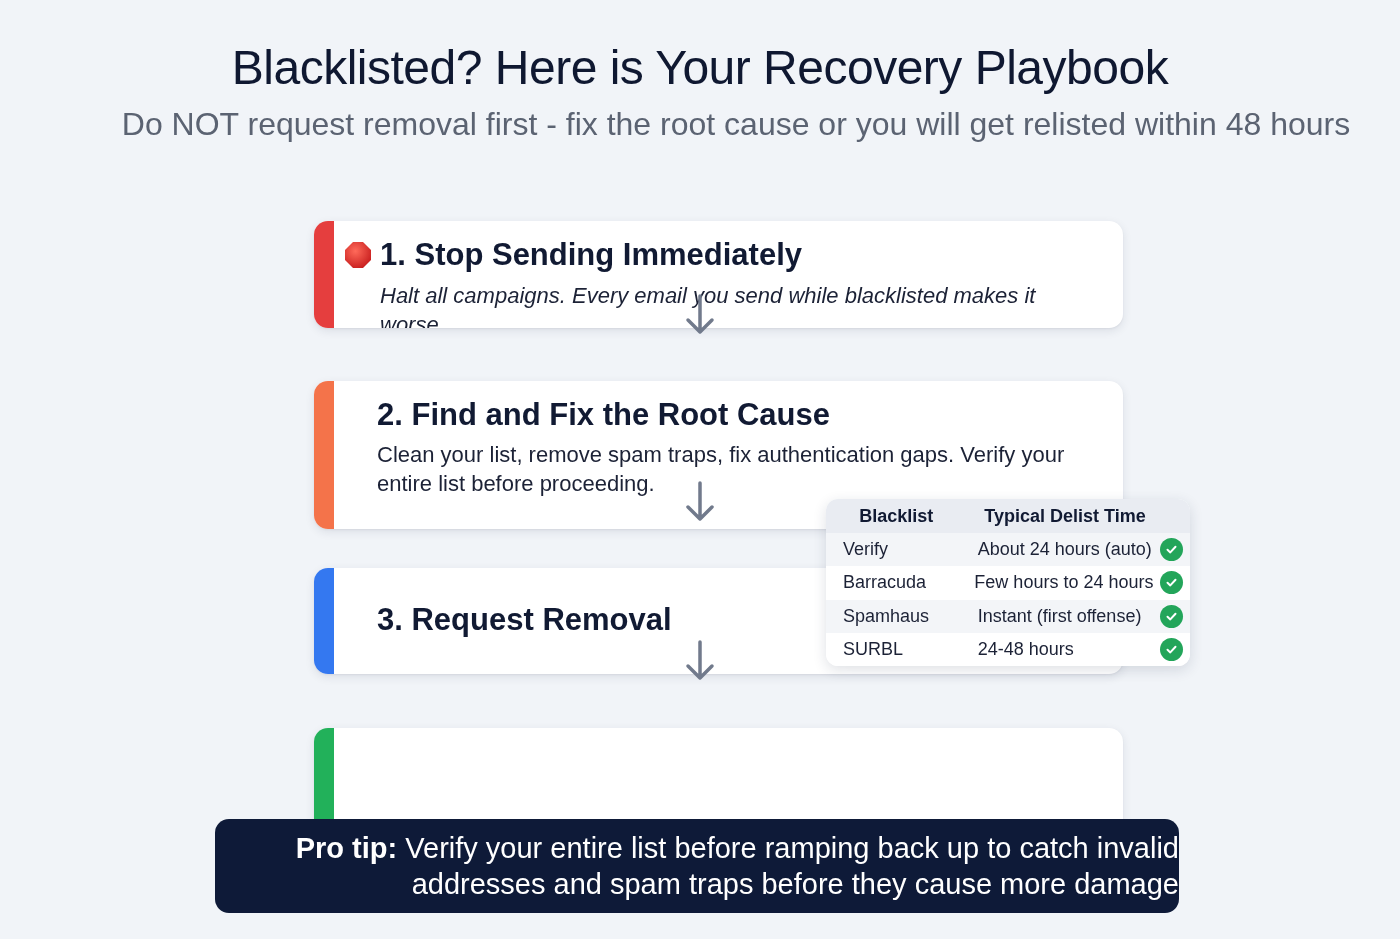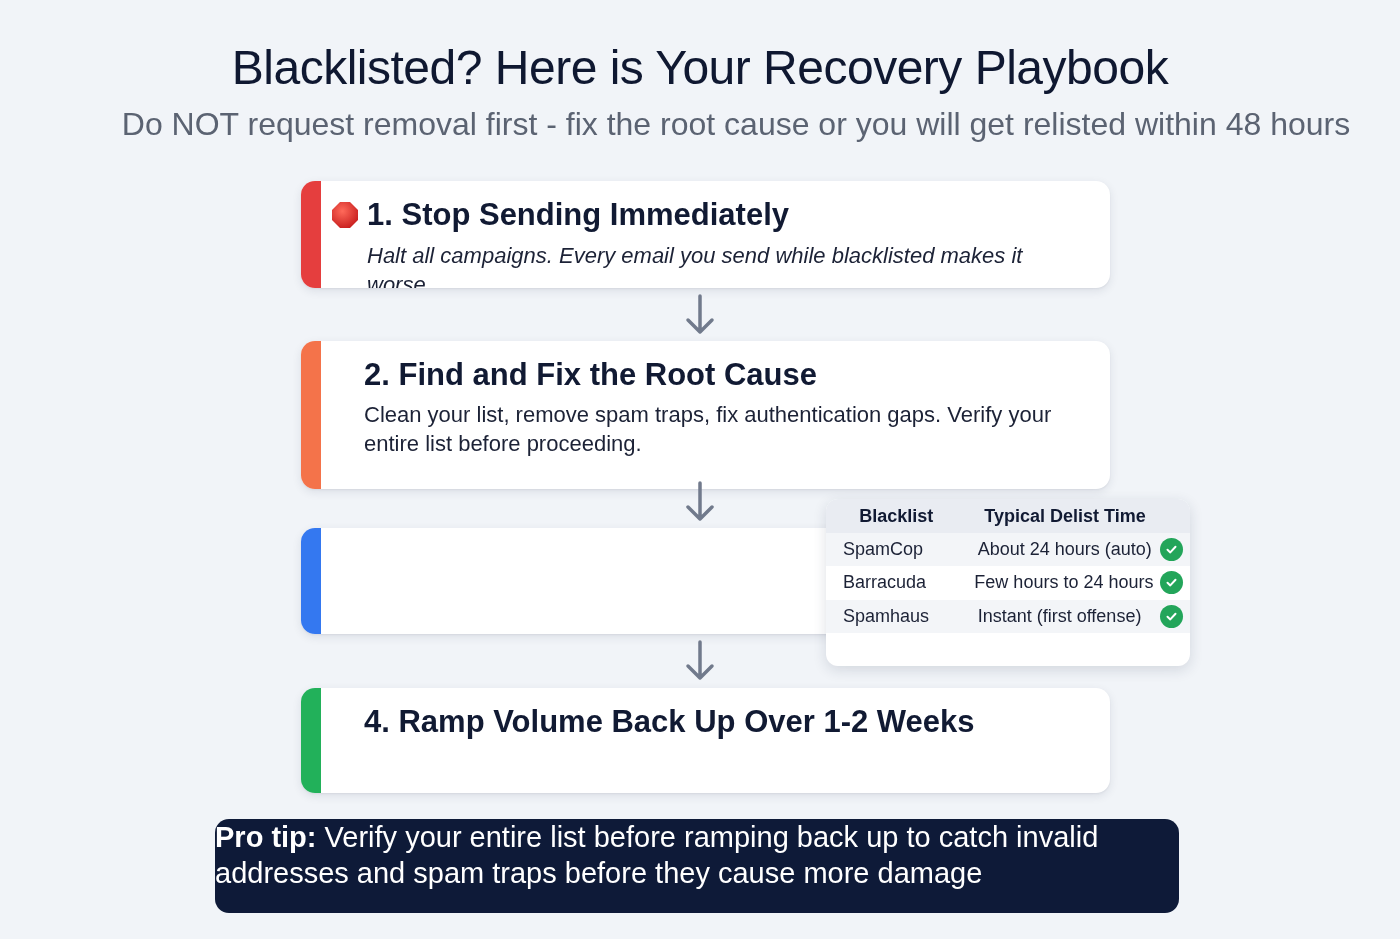--- a/index.html
+++ b/index.html
@@ -14,24 +14,25 @@
     .title {
       position: absolute; left: 0; top: 40px; width: 1400px;
       text-align: center; font-size: 48px; font-weight: 400;
       color: #0f1831; letter-spacing: -0.5px;
     }
     .subtitle {
       position: absolute; left: 0; top: 106px; width: 1400px;
       text-align: center; font-size: 32px; color: #5b6372; margin-left: 36px;
     }
     .card {
-      position: absolute; left: 301px; width: 809px;
+      position: absolute; left: 314px; width: 809px;
       background: #ffffff; border-radius: 14px;
       box-shadow: 0 3px 10px rgba(30,40,70,0.10), 0 1px 2px rgba(30,40,70,0.06);
       overflow: hidden;
+      margin-top: 40px;
     }
     .card .bar {
       position: absolute; left: 0; top: 0; bottom: 0; width: 20px;
     }
     .card .heading {
       position: absolute; left: 63px; font-size: 31px; font-weight: 700;
       color: #111a33; white-space: nowrap;
     }
     .card .desc {
       position: absolute; left: 63px; font-size: 22px; color: #1c2236;
@@ -63,21 +64,21 @@
     .col2 { width: 190px; white-space: nowrap; margin-left: 28px; }
     .col3 { width: 41px; display: flex; justify-content: center; }
     .check {
       width: 23px; height: 23px; border-radius: 50%; background: #23a55a;
       display: flex; align-items: center; justify-content: center;
     }
     .protip {
       position: absolute; left: 215px; top: 819px; width: 964px; height: 94px;
       background: #0e1a38; border-radius: 14px;
       color: #ffffff; font-size: 29px; line-height: 36px;
-      text-align: left; padding-top: 0;
+      text-align: right; padding-top: 11px;
     }
     .protip b { font-weight: 700; }
   </style>
 </head>
 <body>
 
 <div class="title">Blacklisted? Here is Your Recovery Playbook</div>
 <div class="subtitle">Do NOT request removal first - fix the root cause or you will get relisted within 48 hours</div>
 
 <div class="card" style="top:181px;height:107px;">
@@ -104,35 +105,36 @@
   <div class="heading" style="top:16px;">2. Find and Fix the Root Cause</div>
   <div class="desc" style="top:59px;">Clean your list, remove spam traps, fix authentication gaps. Verify your entire list before proceeding.</div>
 </div>
 
 <svg class="arrow" style="top:481px;" viewBox="0 0 32 42">
   <path d="M16 2 V38 M4 26 L16 38 L28 26" stroke="#717a8c" stroke-width="3.5" fill="none" stroke-linecap="round" stroke-linejoin="round"></path>
 </svg>
 
 <div class="card" style="top:528px;height:106px;">
   <div class="bar" style="background:#3478f0;"></div>
+  <div class="heading" style="top:34px;">3. Request Removal</div>
 </div>
 
 <svg class="arrow" style="top:640px;" viewBox="0 0 32 42">
   <path d="M16 2 V38 M4 26 L16 38 L28 26" stroke="#717a8c" stroke-width="3.5" fill="none" stroke-linecap="round" stroke-linejoin="round"></path>
 </svg>
 
 <div class="table-card">
   <div class="thead">
     <div class="col1">Blacklist</div>
     <div class="col2">Typical Delist Time</div>
     <div class="col3"></div>
   </div>
   <div class="tbody">
     <div class="row">
-      <div class="col1">SpamCop</div>
+      <div class="col1">Verify</div>
       <div class="col2">About 24 hours (auto)</div>
       <div class="col3">
           <div class="check">
             <svg width="13" height="13" viewBox="0 0 13 13">
               <path d="M2.5 6.8 L5.3 9.4 L10.5 3.8" stroke="#fff" stroke-width="2" fill="none" stroke-linecap="round" stroke-linejoin="round"></path>
             </svg>
           </div>
         </div>
     </div>
     <div class="row">
@@ -150,23 +152,33 @@
       <div class="col1">Spamhaus</div>
       <div class="col2">Instant (first offense)</div>
       <div class="col3">
           <div class="check">
             <svg width="13" height="13" viewBox="0 0 13 13">
               <path d="M2.5 6.8 L5.3 9.4 L10.5 3.8" stroke="#fff" stroke-width="2" fill="none" stroke-linecap="round" stroke-linejoin="round"></path>
             </svg>
           </div>
         </div>
     </div>
+    <div class="row">
+      <div class="col1">SURBL</div>
+      <div class="col2">24-48 hours</div>
+      <div class="col3">
+          <div class="check">
+            <svg width="13" height="13" viewBox="0 0 13 13">
+              <path d="M2.5 6.8 L5.3 9.4 L10.5 3.8" stroke="#fff" stroke-width="2" fill="none" stroke-linecap="round" stroke-linejoin="round"></path>
+            </svg>
+          </div>
+        </div>
+    </div>
   </div>
 </div>
 
 <div class="card" style="top:688px;height:105px;">
   <div class="bar" style="background:#22b15a;"></div>
-  <div class="heading" style="top:16px;">4. Ramp Volume Back Up Over 1-2 Weeks</div>
 </div>
 
 <div class="protip">
   <b>Pro tip:</b><span> Verify your entire list before ramping back up to catch invalid addresses and spam traps before they cause more damage</span>
 </div>
 
 </body></html>

